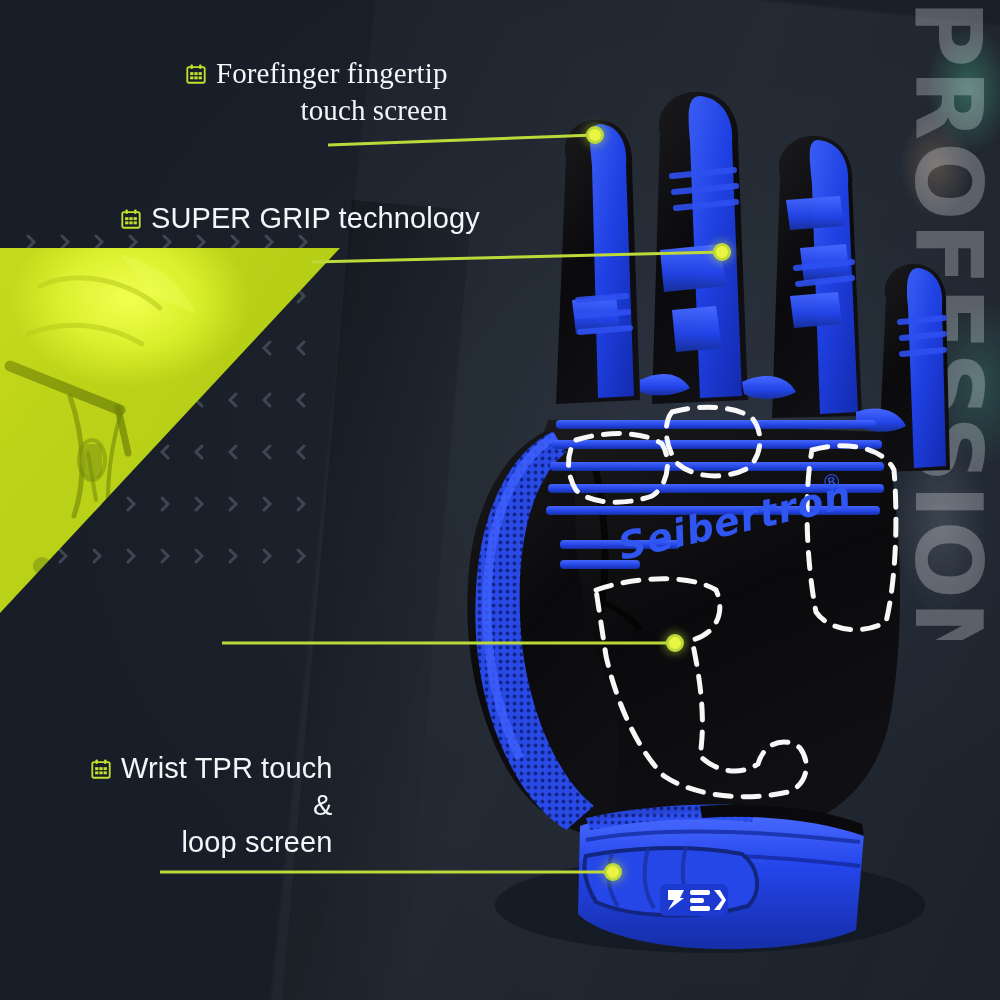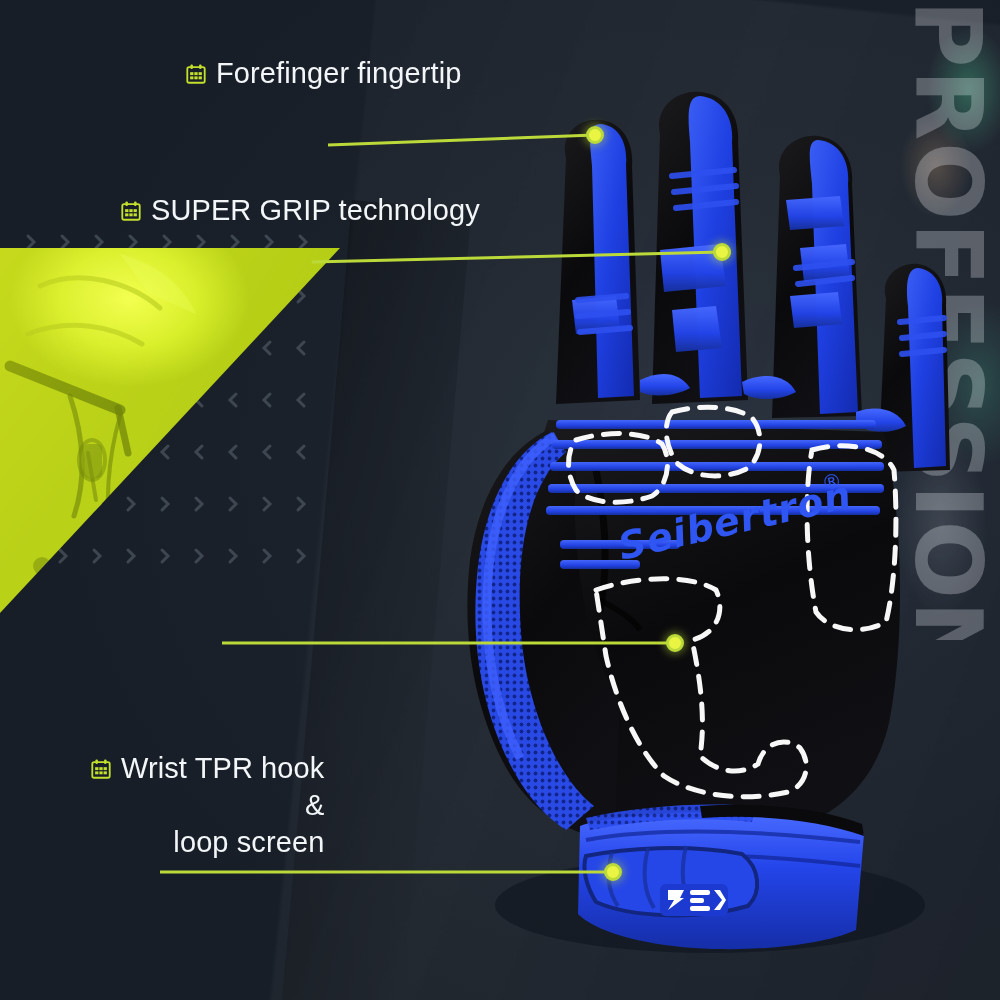--- a/index.html
+++ b/index.html
@@ -142,22 +142,22 @@
     width: 18px; height: 18px;
     border-radius: 50%;
     background: #e9f542;
     border: 3px solid #bcd93a;
     box-shadow: 0 0 8px 2px rgba(188,217,58,0.45);
     box-sizing: border-box;
   }
 
   
   #callout-touchscreen { left: 185px; top: 55px; }
-  #callout-touchscreen .label { text-align: right; }
-  #callout-supergrip { left: 120px; top: 192px; }
+  #callout-touchscreen .label { text-align: right; font-family: Liberation Serif, serif; }
+  #callout-supergrip { left: 120px; top: 200px; }
   #callout-palm { left: 52px; top: 590px; }
   #callout-wrist { left: 90px; top: 750px; }
   #callout-wrist .label { text-align: right; }
 </style>
 </head>
 <body>
 
 <div id="stage">
 
   <div class="bg-base"></div>
@@ -440,20 +440,21 @@
         <rect x="2.5" y="4.5" width="19" height="17" rx="2" fill="none" stroke="#c3e02c" stroke-width="2"></rect>
         <rect x="6" y="1.5" width="2.6" height="5" rx="1" fill="#c3e02c"></rect>
         <rect x="15.4" y="1.5" width="2.6" height="5" rx="1" fill="#c3e02c"></rect>
         <rect x="5.6" y="10" width="3.6" height="3.2" fill="#c3e02c"></rect>
         <rect x="10.2" y="10" width="3.6" height="3.2" fill="#c3e02c"></rect>
         <rect x="14.8" y="10" width="3.6" height="3.2" fill="#c3e02c"></rect>
         <rect x="5.6" y="14.6" width="3.6" height="3.2" fill="#c3e02c"></rect>
         <rect x="10.2" y="14.6" width="3.6" height="3.2" fill="#c3e02c"></rect>
         <rect x="14.8" y="14.6" width="3.6" height="3.2" fill="#c3e02c"></rect>
       </svg><span>Forefinger fingertip</span>
+      <span class="sub">touch screen</span>
     </div>
   </div>
 
   <div class="callout" id="callout-supergrip">
     <div class="label">
       <svg class="cal-icon" viewBox="0 0 24 24">
         <rect x="2.5" y="4.5" width="19" height="17" rx="2" fill="none" stroke="#c3e02c" stroke-width="2"></rect>
         <rect x="6" y="1.5" width="2.6" height="5" rx="1" fill="#c3e02c"></rect>
         <rect x="15.4" y="1.5" width="2.6" height="5" rx="1" fill="#c3e02c"></rect>
         <rect x="5.6" y="10" width="3.6" height="3.2" fill="#c3e02c"></rect>
@@ -472,21 +473,21 @@
       <svg class="cal-icon" viewBox="0 0 24 24">
         <rect x="2.5" y="4.5" width="19" height="17" rx="2" fill="none" stroke="#c3e02c" stroke-width="2"></rect>
         <rect x="6" y="1.5" width="2.6" height="5" rx="1" fill="#c3e02c"></rect>
         <rect x="15.4" y="1.5" width="2.6" height="5" rx="1" fill="#c3e02c"></rect>
         <rect x="5.6" y="10" width="3.6" height="3.2" fill="#c3e02c"></rect>
         <rect x="10.2" y="10" width="3.6" height="3.2" fill="#c3e02c"></rect>
         <rect x="14.8" y="10" width="3.6" height="3.2" fill="#c3e02c"></rect>
         <rect x="5.6" y="14.6" width="3.6" height="3.2" fill="#c3e02c"></rect>
         <rect x="10.2" y="14.6" width="3.6" height="3.2" fill="#c3e02c"></rect>
         <rect x="14.8" y="14.6" width="3.6" height="3.2" fill="#c3e02c"></rect>
-      </svg><span>Wrist TPR hook</span>
+      </svg><span>Wrist TPR touch</span>
       <span class="sub">&amp;</span>
       <span class="sub">loop screen</span>
     </div>
   </div>
 
   <div class="dot" style="left:586px; top:126px;"></div>
   <div class="dot" style="left:713px; top:243px;"></div>
   <div class="dot" style="left:666px; top:634px;"></div>
   <div class="dot" style="left:604px; top:863px;"></div>
 

